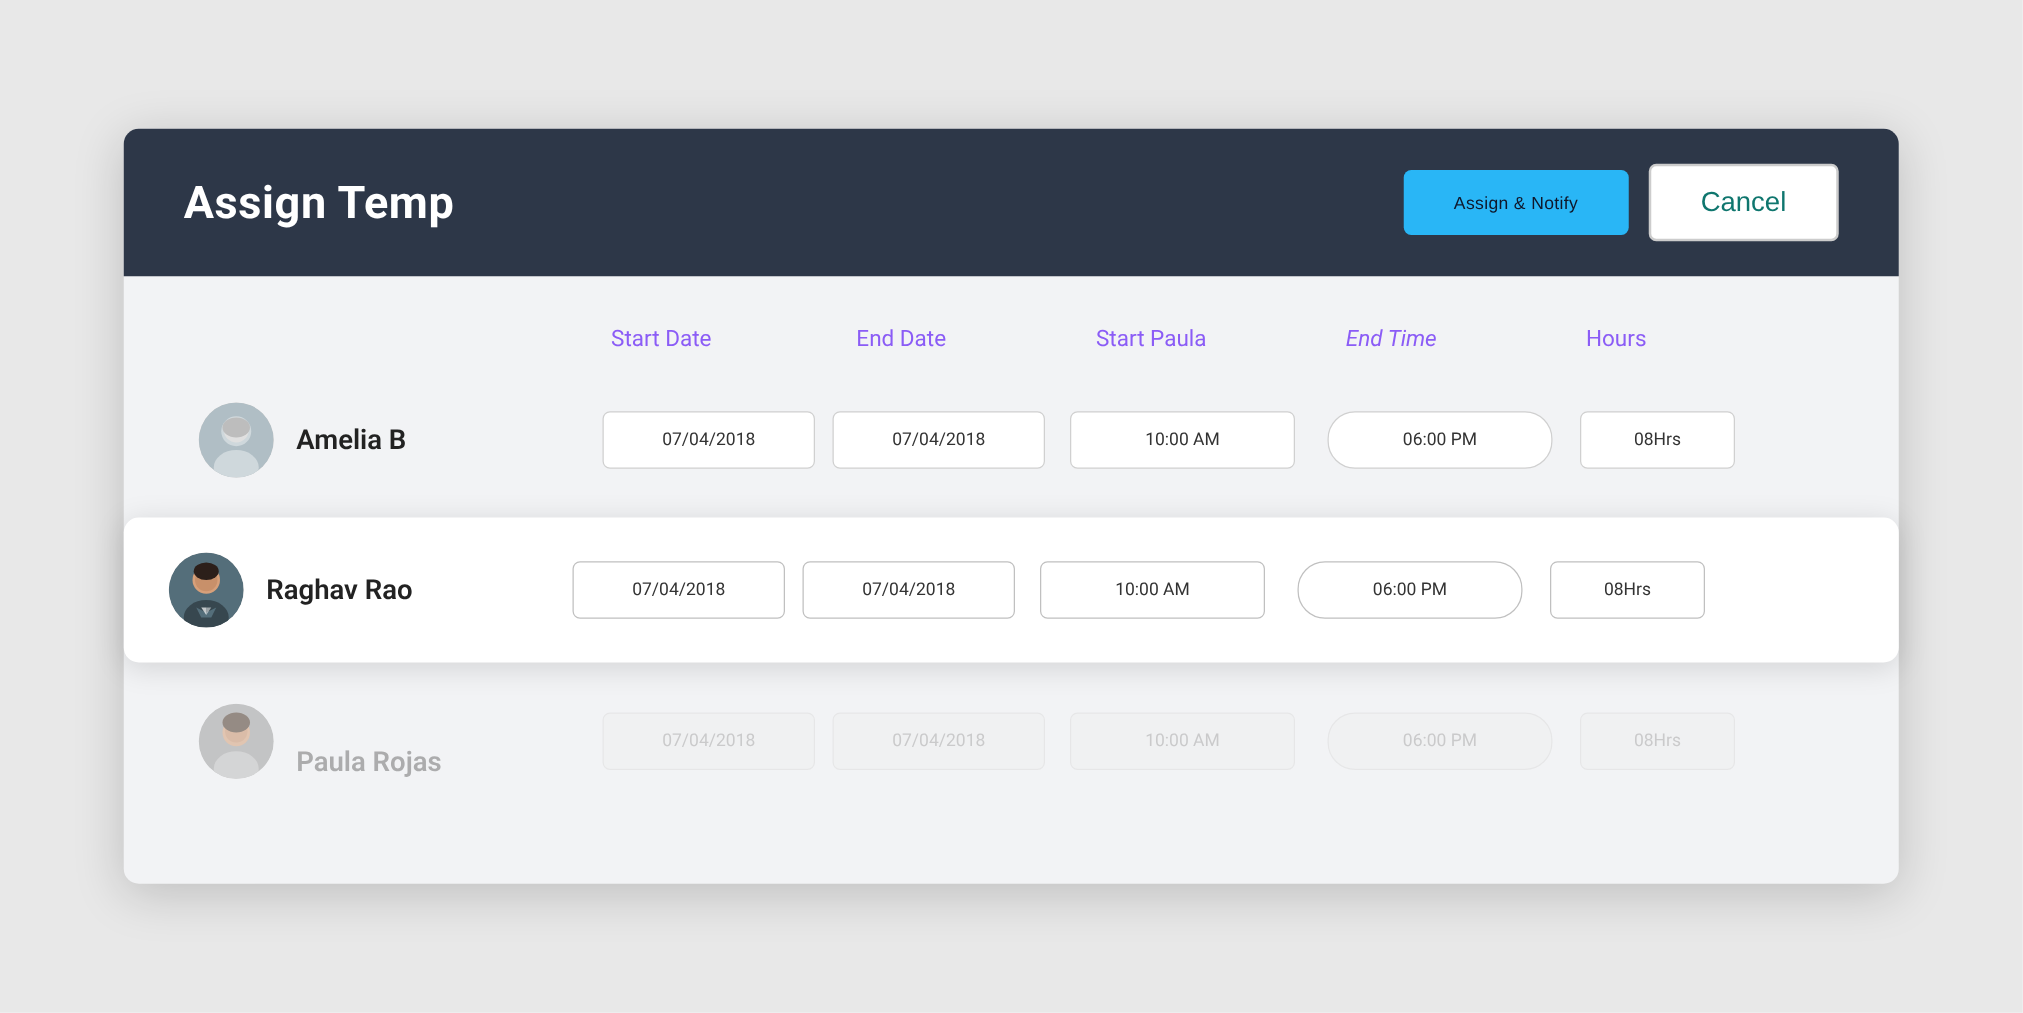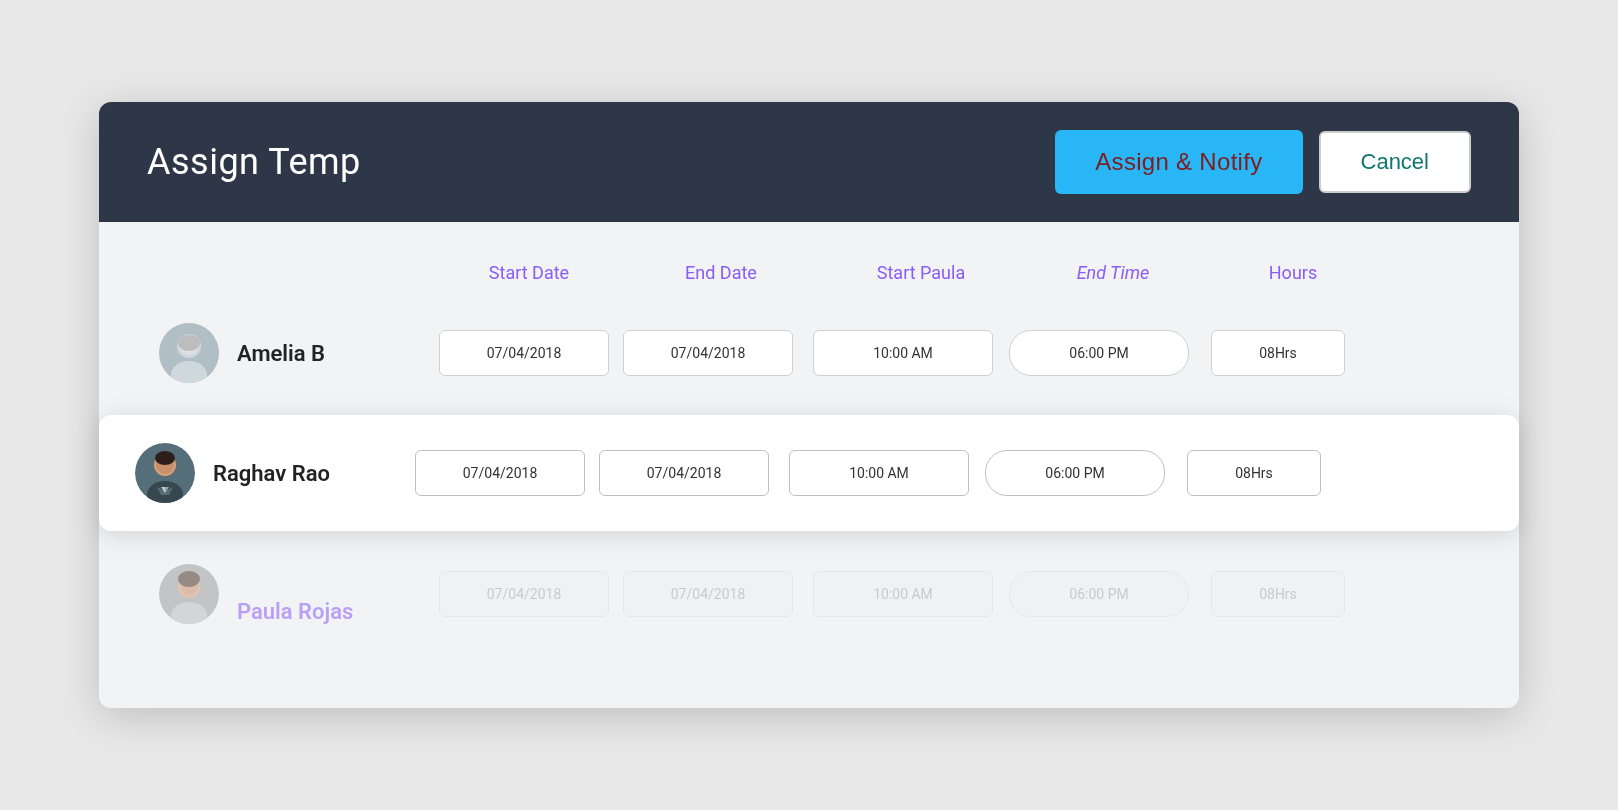--- a/index.html
+++ b/index.html
@@ -28,37 +28,37 @@
       border-radius: 12px 12px 0 0;
       padding: 28px 48px;
       display: flex;
       align-items: center;
       justify-content: space-between;
     }
 
     .modal-title {
       color: #ffffff;
       font-size: 36px;
-      font-weight: 400;
+      font-weight: 700;
       letter-spacing: 0.5px;
     }
 
     .header-actions {
       display: flex;
       gap: 16px;
       align-items: center;
     }
 
     .btn-assign {
       background: #29b6f6;
-      color: #7f1d1d;
+      color: #0f172a;
       border: none;
       border-radius: 6px;
       padding: 18px 40px;
-      font-size: 24px;
+      font-size: 14px;
       font-weight: 500;
       cursor: pointer;
       letter-spacing: 0.3px;
     }
 
     .btn-cancel {
       background: #ffffff;
       color: #0f766e;
       border: 2px solid #ccc;
       border-radius: 6px;
@@ -93,20 +93,21 @@
     .col-header-start-time  { width: 180px; margin-left: 20px; }
     .col-header-end-time    { width: 180px; margin-left: 12px; font-style: italic; }
     .col-header-hours       { width: 140px; margin-left: 20px; }
 
     
     .person-row {
       display: flex;
       align-items: center;
       padding: 24px 0;
       position: relative;
+      gap: 43px;
     }
 
     .person-row.active {
       background: #fff;
       border-radius: 12px;
       box-shadow: 0 4px 24px rgba(0,0,0,0.13);
       padding: 28px 36px;
       margin: 8px -60px;
       z-index: 2;
       position: relative;
@@ -132,21 +133,21 @@
       flex-shrink: 0;
     }
 
     .person-name {
       font-size: 22px;
       font-weight: 600;
       color: #222;
     }
 
     .inactive .person-name {
-      color: #8b5cf6;
+      color: #737373;
       margin-top: 36px;
     }
 
     .fields {
       display: flex;
       align-items: center;
       gap: 0;
     }
 
     .field-box {
@@ -165,22 +166,22 @@
 
     .inactive .field-box {
       background: #f0f0f0;
       color: #aaa;
       border-color: #ddd;
     }
 
     .field-date { width: 170px; margin-left: 0; }
     .field-date + .field-date { margin-left: 14px; }
     .field-time { width: 180px; margin-left: 20px; }
-    .field-time + .field-time { margin-left: 16px; border-radius: 22px; }
-    .field-hours { width: 134px; margin-left: 22px; }
+    .field-time + .field-time { margin-left: 26px; border-radius: 22px; }
+    .field-hours { width: 124px; margin-left: 22px; }
   </style>
 </head>
 <body>
 
 <div class="modal">
 
   <div class="modal-header">
     <h1 class="modal-title">Assign Temp</h1>
     <div class="header-actions">
       <button class="btn-assign">Assign &amp; Notify</button>

